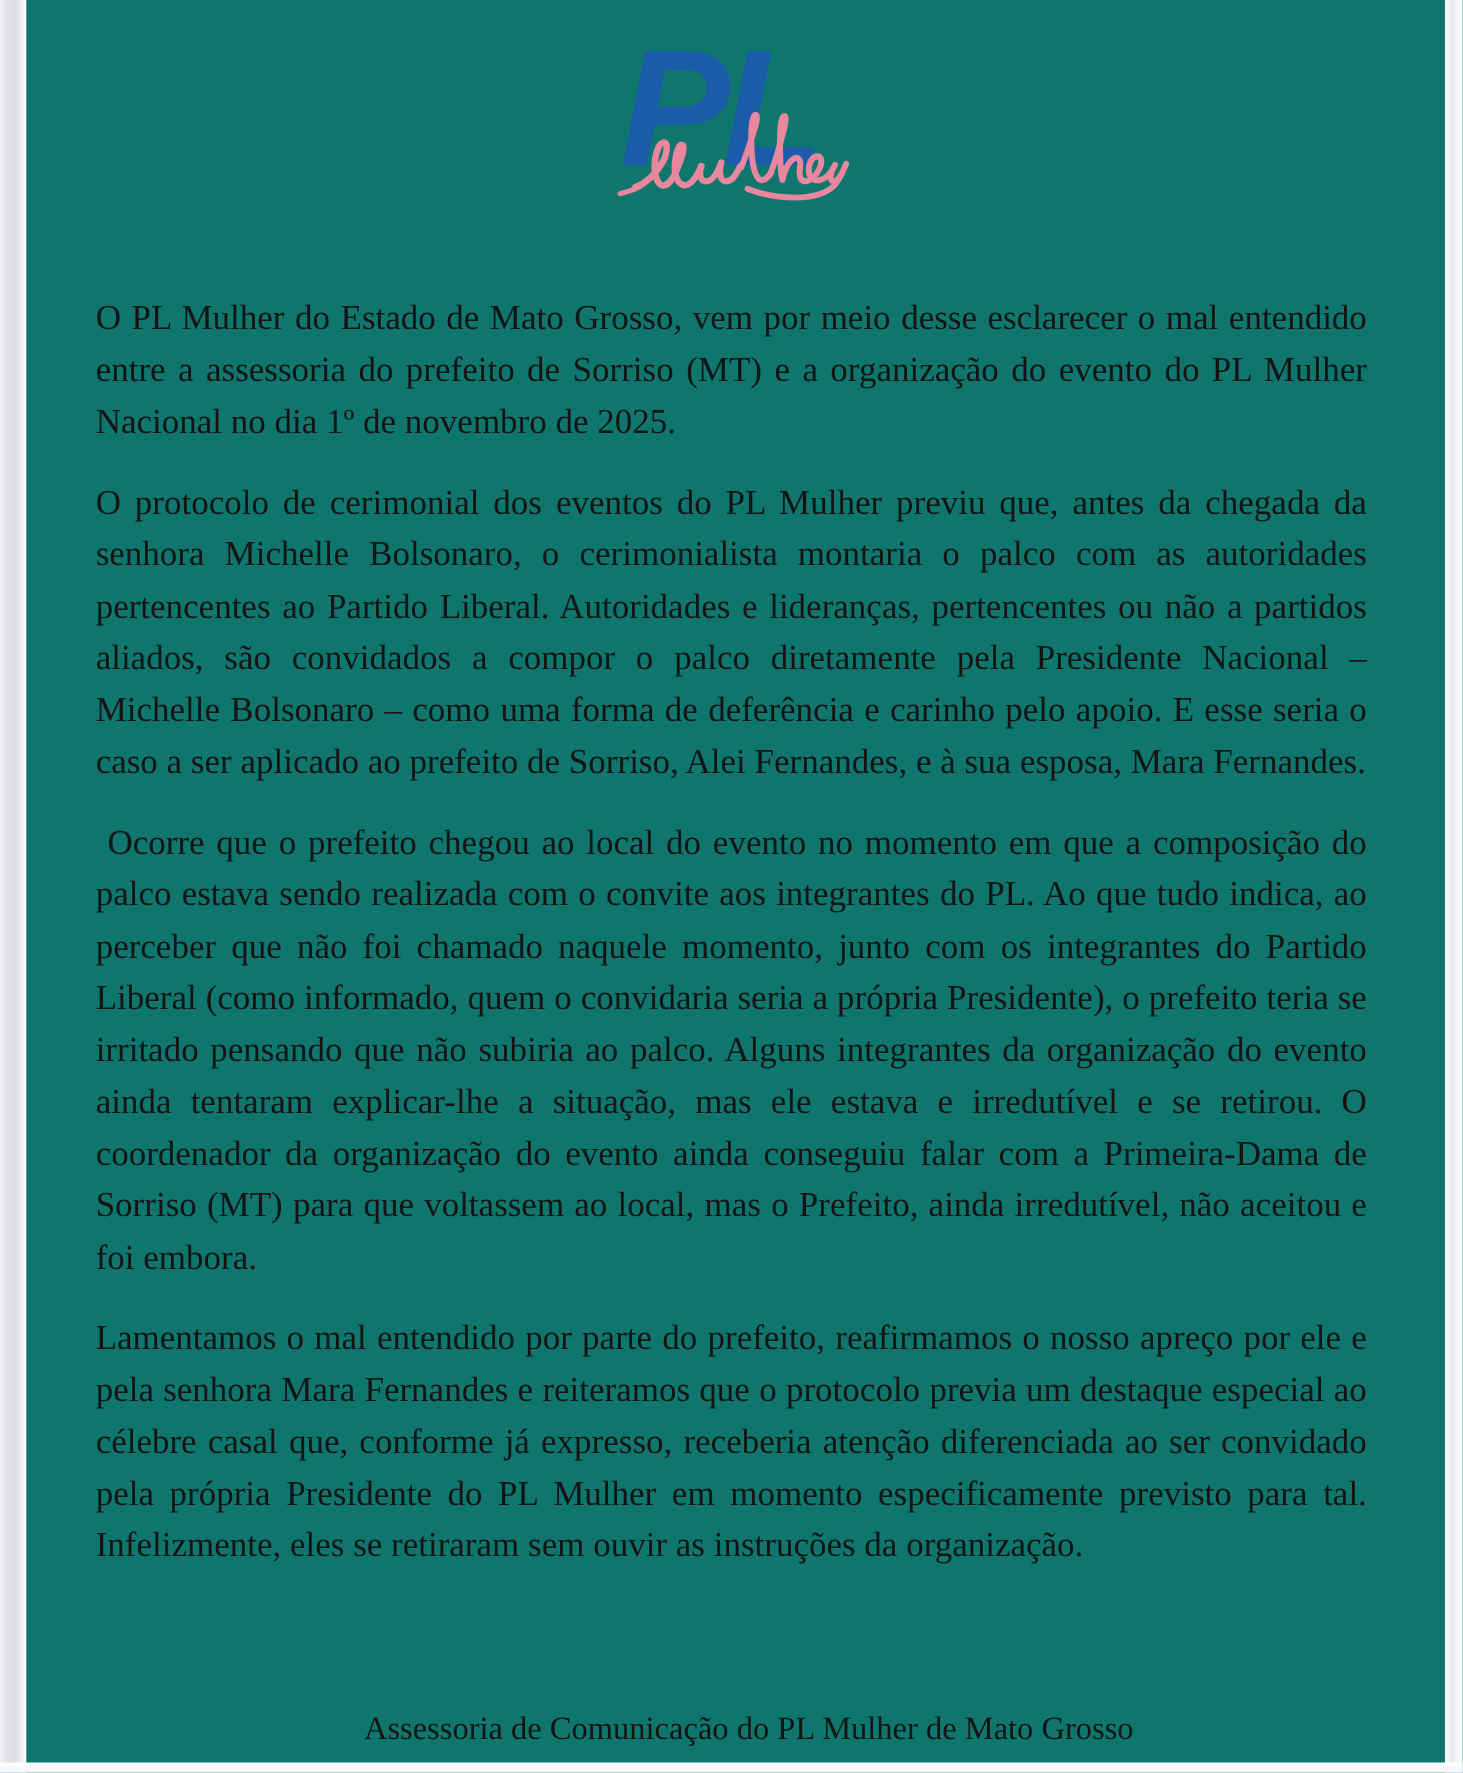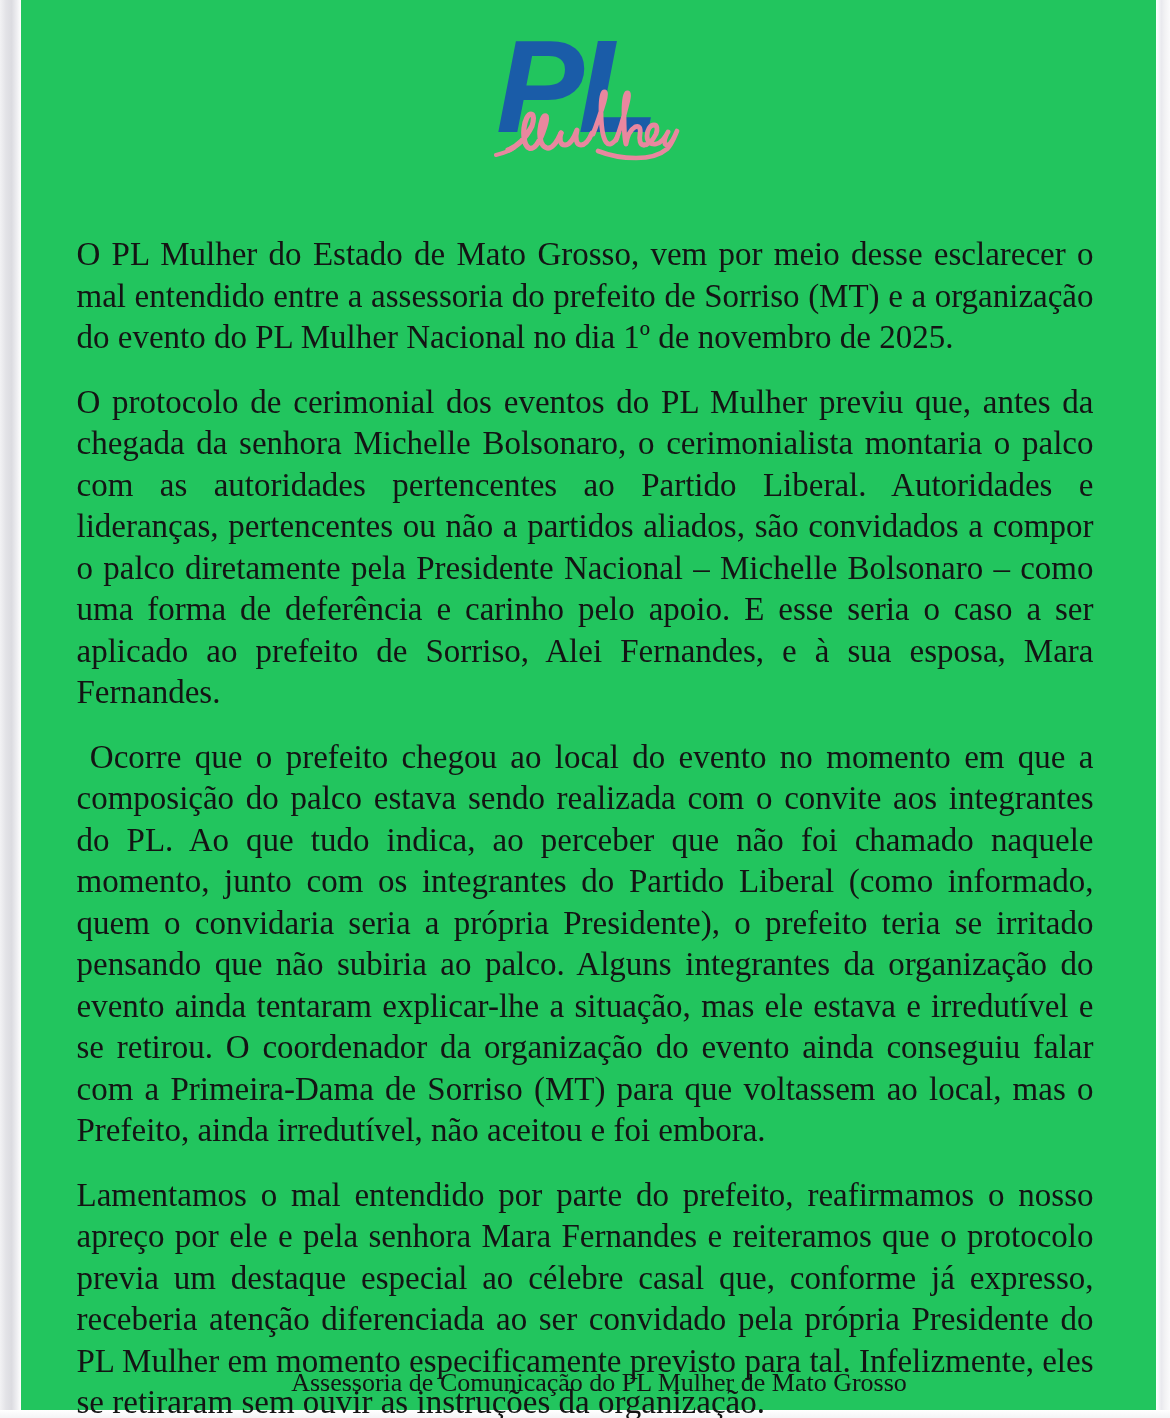--- a/index.html
+++ b/index.html
@@ -14,21 +14,21 @@
     font-family: "Liberation Serif", "DejaVu Serif", serif;
     color: #141414;
     overflow: hidden;
     position: relative;
   }
 
   
   .page {
     position: absolute;
     inset: 0;
-    background: #22c55e;
+    background: #0f766e;
     box-sizing: border-box;
   }
   .edge-left {
     position: absolute;
     left: 0;
     top: 0;
     width: 21px;
     height: 100%;
     background: linear-gradient(to right,
         #f2f2f4 0%, #e3e3e7 28%, #dcdce1 55%, #eeeef1 80%, #ffffff 100%);
@@ -93,21 +93,21 @@
     padding-top: 92px;
   }
 
   
   .body-block {
     margin: 0 auto;
     width: 1017px;
     padding-top: 64px;
   }
   .para {
-    font-size: 33px;
+    font-size: 28px;
     line-height: 41.5px;
     text-align: justify;
     text-justify: inter-word;
     margin: 0 0 23px 0;
     color: #141414;
     hyphens: none;
   }
   .para:last-of-type {
     margin-bottom: 0;
   }

